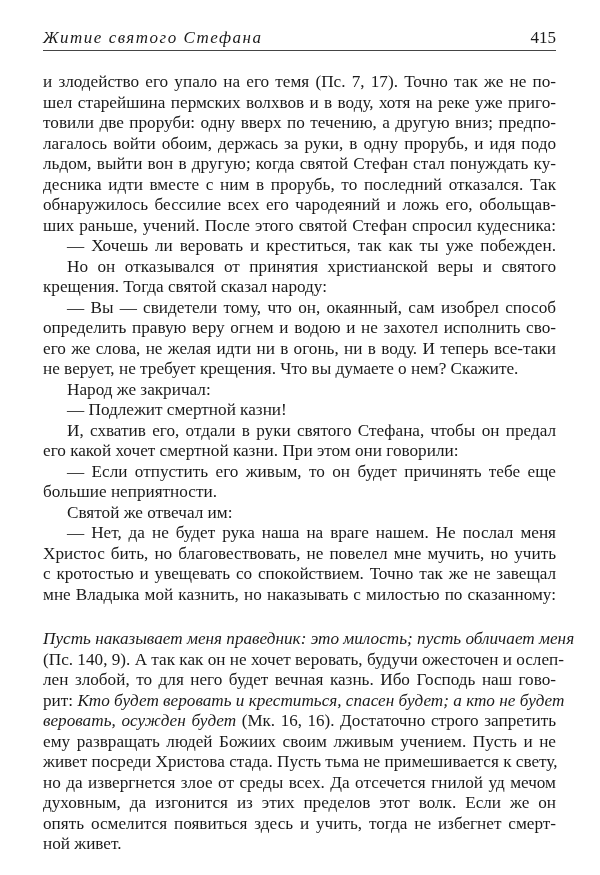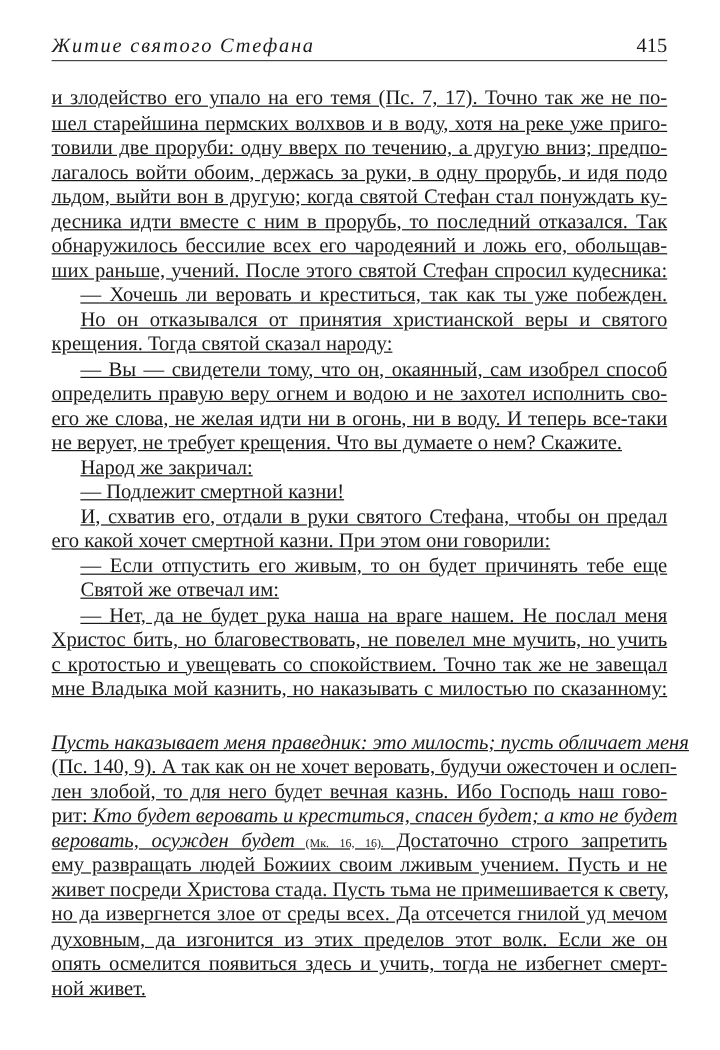--- a/index.html
+++ b/index.html
@@ -15,25 +15,25 @@
     position: absolute; left: 0; right: 0; top: 0; 
     font-style: italic; font-size: 17px; letter-spacing: 1.5px; line-height: 20px;
   }
   .page-number {
     position: absolute; right: 0; top: 0; font-size: 17px; line-height: 20px;
   }
   .body-text {
     position: absolute; left: 43px; top: 72px; width: 513px;
     font-size: 17.2px; line-height: 20.5px;
   }
-  .line { display: block; text-align: justify; text-align-last: justify; white-space: nowrap; overflow: visible; height: 20.5px; text-decoration: underline; }
+  .line { display: block; text-align: justify; text-align-last: justify; white-space: nowrap; overflow: visible; height: 20.5px; }
   .line.last { text-align-last: left; }
   .line.ind { padding-left: 24px; }
   .it { font-style: italic; margin-top: 24px; }
-  .ref { font-size: 10px; }
+  .ref { font-size: 17px; }
 </style>
 </head>
 <body>
 
 <div class="header">
   <div class="running-title">Житие святого Стефана</div>
   <div class="page-number">415</div>
 </div>
 
 <div class="body-text">
@@ -50,20 +50,21 @@
   <span class="line last">крещения. Тогда святой сказал народу:</span>
   <span class="line ind">— Вы — свидетели тому, что он, окаянный, сам изобрел способ</span>
   <span class="line">определить правую веру огнем и водою и не захотел исполнить сво-</span>
   <span class="line">его же слова, не желая идти ни в огонь, ни в воду. И теперь все-таки</span>
   <span class="line last">не верует, не требует крещения. Что вы думаете о нем? Скажите.</span>
   <span class="line ind last">Народ же закричал:</span>
   <span class="line ind last">— Подлежит смертной казни!</span>
   <span class="line ind">И, схватив его, отдали в руки святого Стефана, чтобы он предал</span>
   <span class="line last">его какой хочет смертной казни. При этом они говорили:</span>
   <span class="line ind">— Если отпустить его живым, то он будет причинять тебе еще</span>
+  <span class="line last">большие неприятности.</span>
   <span class="line ind last">Святой же отвечал им:</span>
   <span class="line ind">— Нет, да не будет рука наша на враге нашем. Не послал меня</span>
   <span class="line">Христос бить, но благовествовать, не повелел мне мучить, но учить</span>
   <span class="line">с кротостью и увещевать со спокойствием. Точно так же не завещал</span>
   <span class="line">мне Владыка мой казнить, но наказывать с милостью по сказанному:</span>
   <span class="line it">Пусть наказывает меня праведник: это милость; пусть обличает меня</span>
   <span class="line">(Пс. 140, 9). А так как он не хочет веровать, будучи ожесточен и ослеп-</span>
   <span class="line">лен злобой, то для него будет вечная казнь. Ибо Господь наш гово-</span>
   <span class="line"><span>рит: </span><span class="it">Кто будет веровать и креститься, спасен будет; а кто не будет</span></span>
   <span class="line"><span class="it">веровать, осужден будет</span><span class="ref"> (Мк. 16, 16).</span><span> Достаточно строго запретить</span></span>

